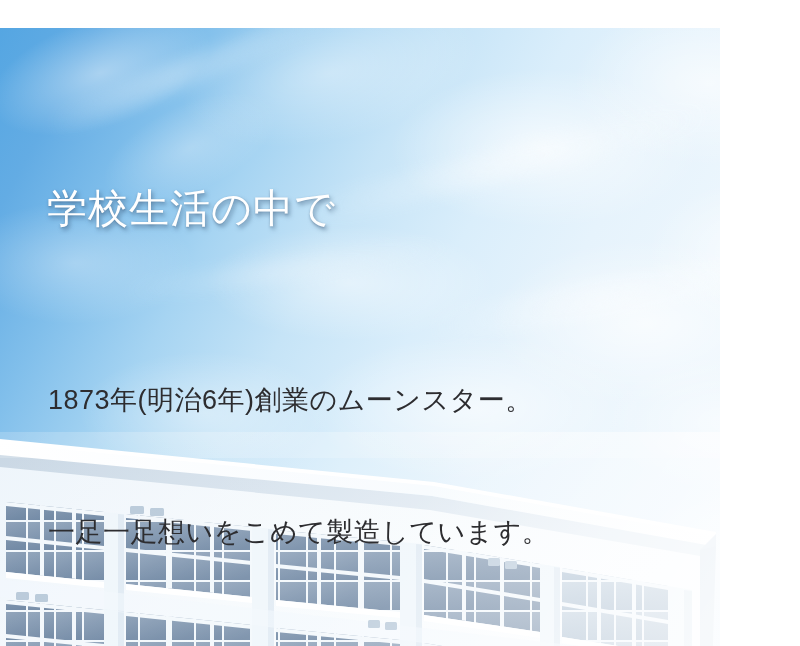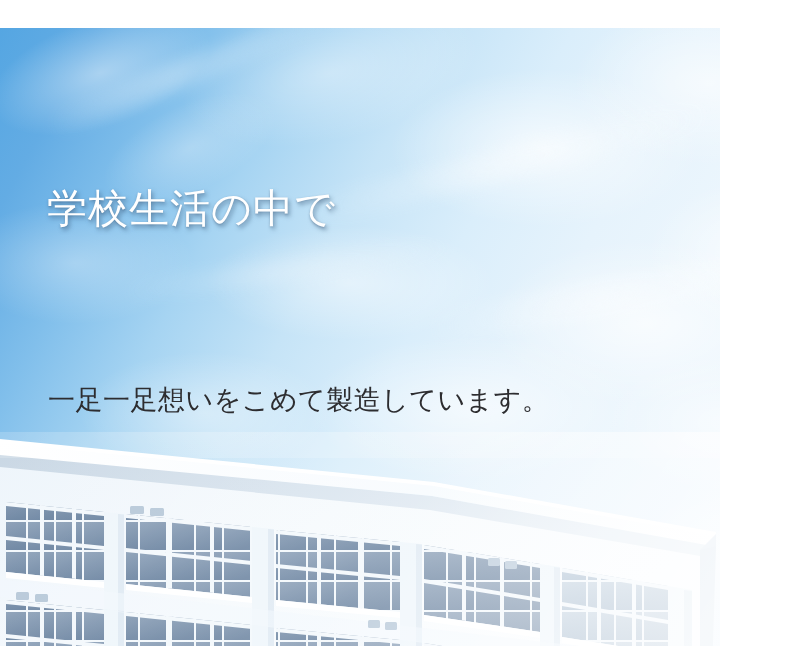--- a/index.html
+++ b/index.html
@@ -335,17 +335,18 @@
         <rect x="0" y="0" width="800" height="26" fill="#ffffff" opacity="0.18"></rect>
       </g>
     </svg>
   </div>
 
   <div class="headline">
     <span class="hl-line">学校生活の中で</span>
   </div>
 
   <div class="bodycopy">
+    <span class="bd-line">1873年(明治6年)創業のムーンスター。</span>
     <span class="bd-line">一足一足想いをこめて製造しています。</span>
   </div>
 
 
 </div>
 
 </body></html>

